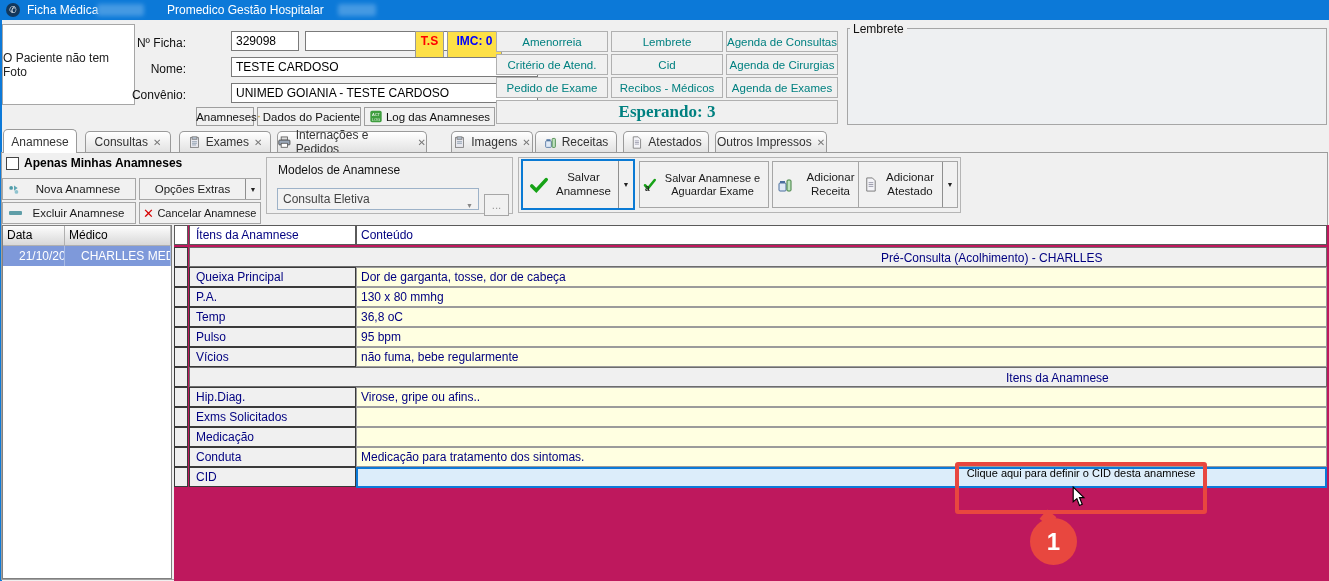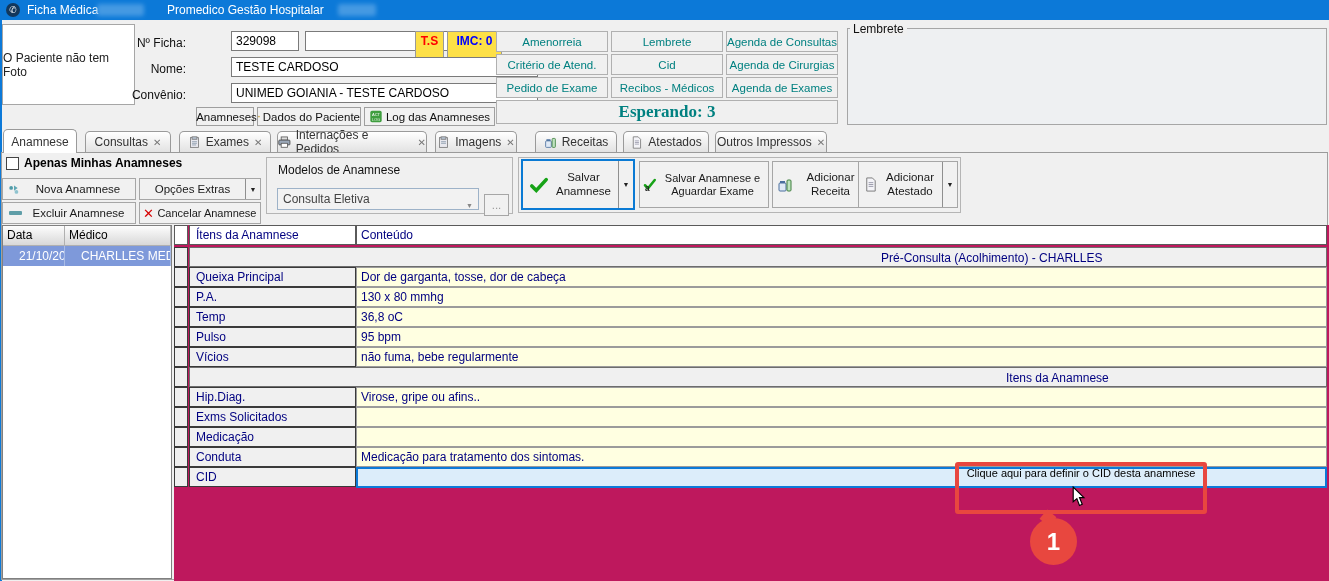--- a/index.html
+++ b/index.html
@@ -192,21 +192,21 @@
   </div>
   <div class="tab" style="left:277px;width:150px">
     <svg class="ico" width="13" height="13" viewBox="0 0 16 16">
         <rect x="4" y="1" width="8" height="4" fill="#ddd" stroke="#555"></rect>
         <rect x="1" y="5" width="14" height="6" rx="1" fill="#9aa7b8" stroke="#444"></rect>
         <rect x="4" y="9" width="8" height="5" fill="#fff" stroke="#555"></rect>
       </svg>
     <span>Internações e Pedidos</span>
       <span class="tab-close">✕</span>
   </div>
-  <div class="tab" style="left:435px;width:82px">
+  <div class="tab" style="left:451px;width:82px">
     <svg class="ico" width="13" height="13" viewBox="0 0 16 16">
         <rect x="3" y="2" width="10" height="12" fill="#e8e8ee" stroke="#777"></rect>
         <rect x="5" y="1" width="6" height="3" fill="#b8c4d4" stroke="#777"></rect>
         <line x1="5" y1="7" x2="11" y2="7" stroke="#8899aa"></line>
         <line x1="5" y1="9" x2="11" y2="9" stroke="#8899aa"></line>
       </svg>
     <span>Imagens</span>
       <span class="tab-close">✕</span>
   </div>
   <div class="tab" style="left:535px;width:82px">

